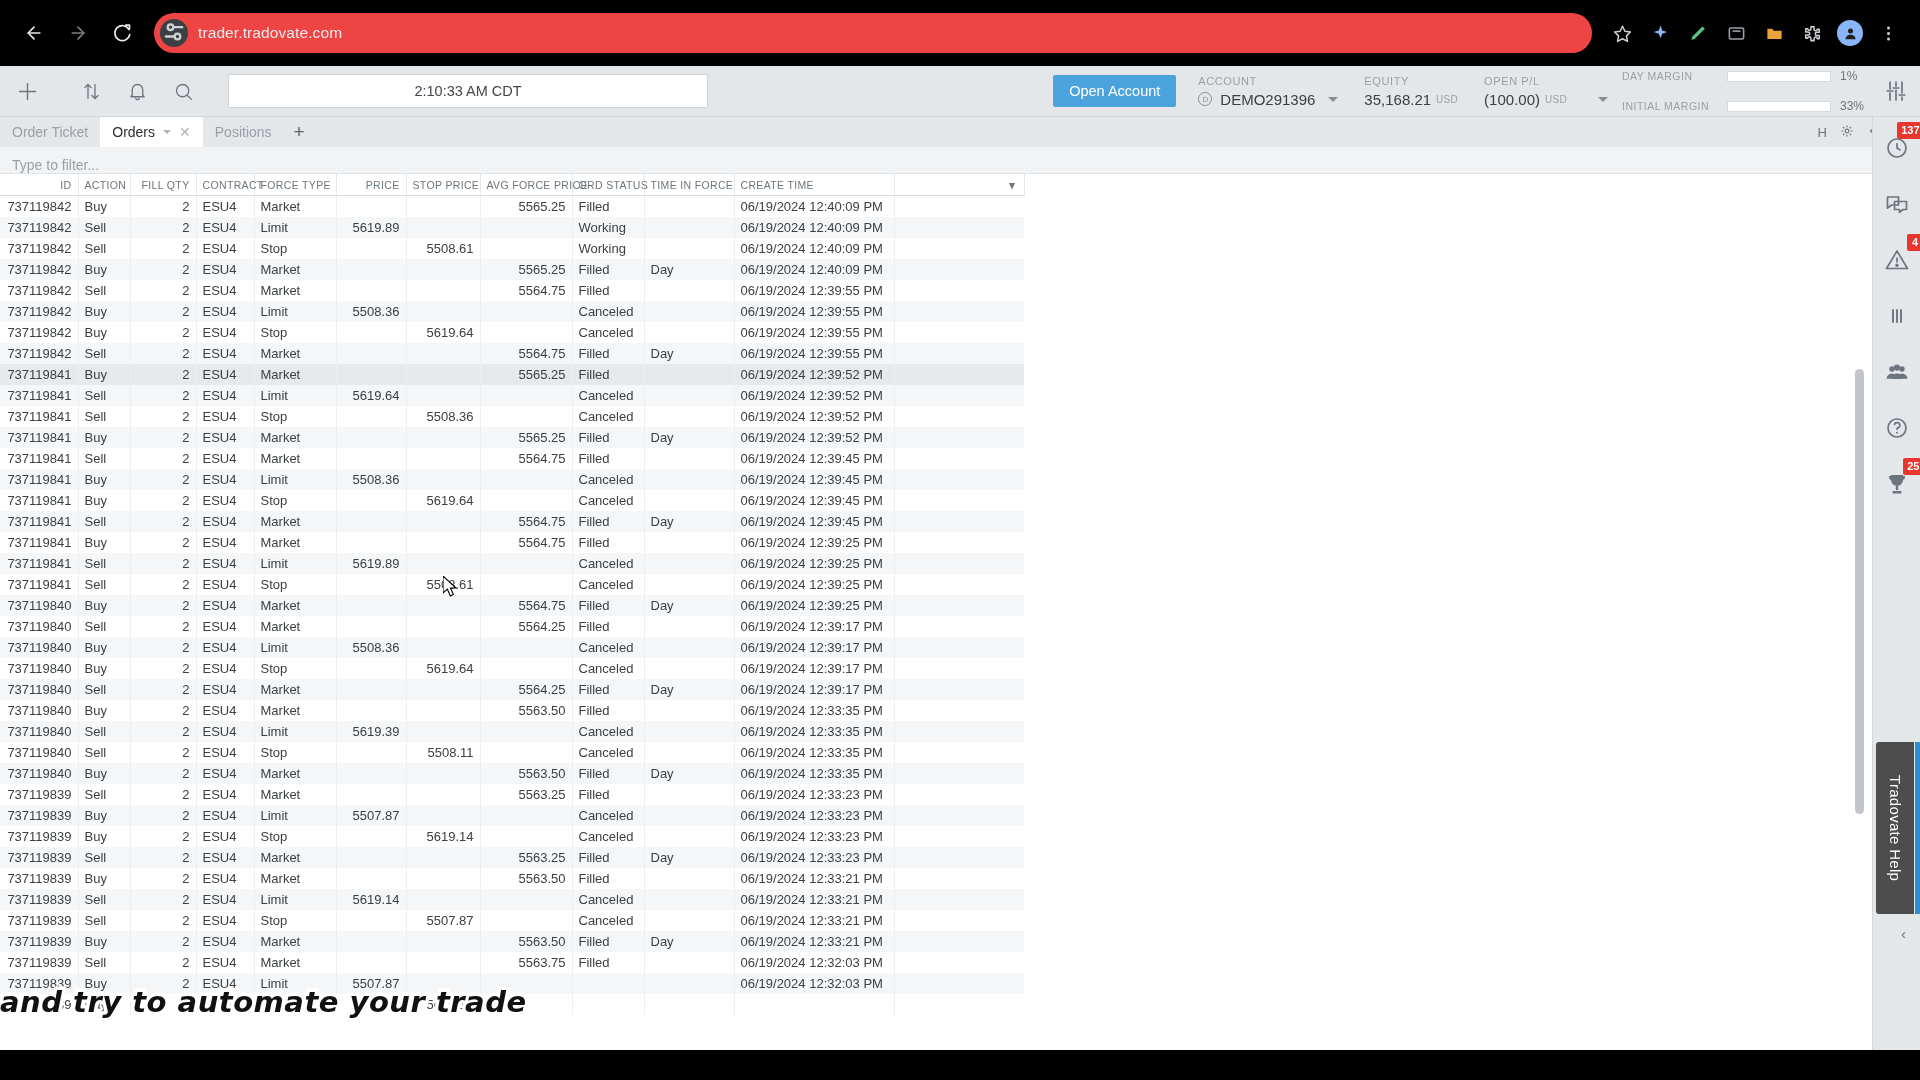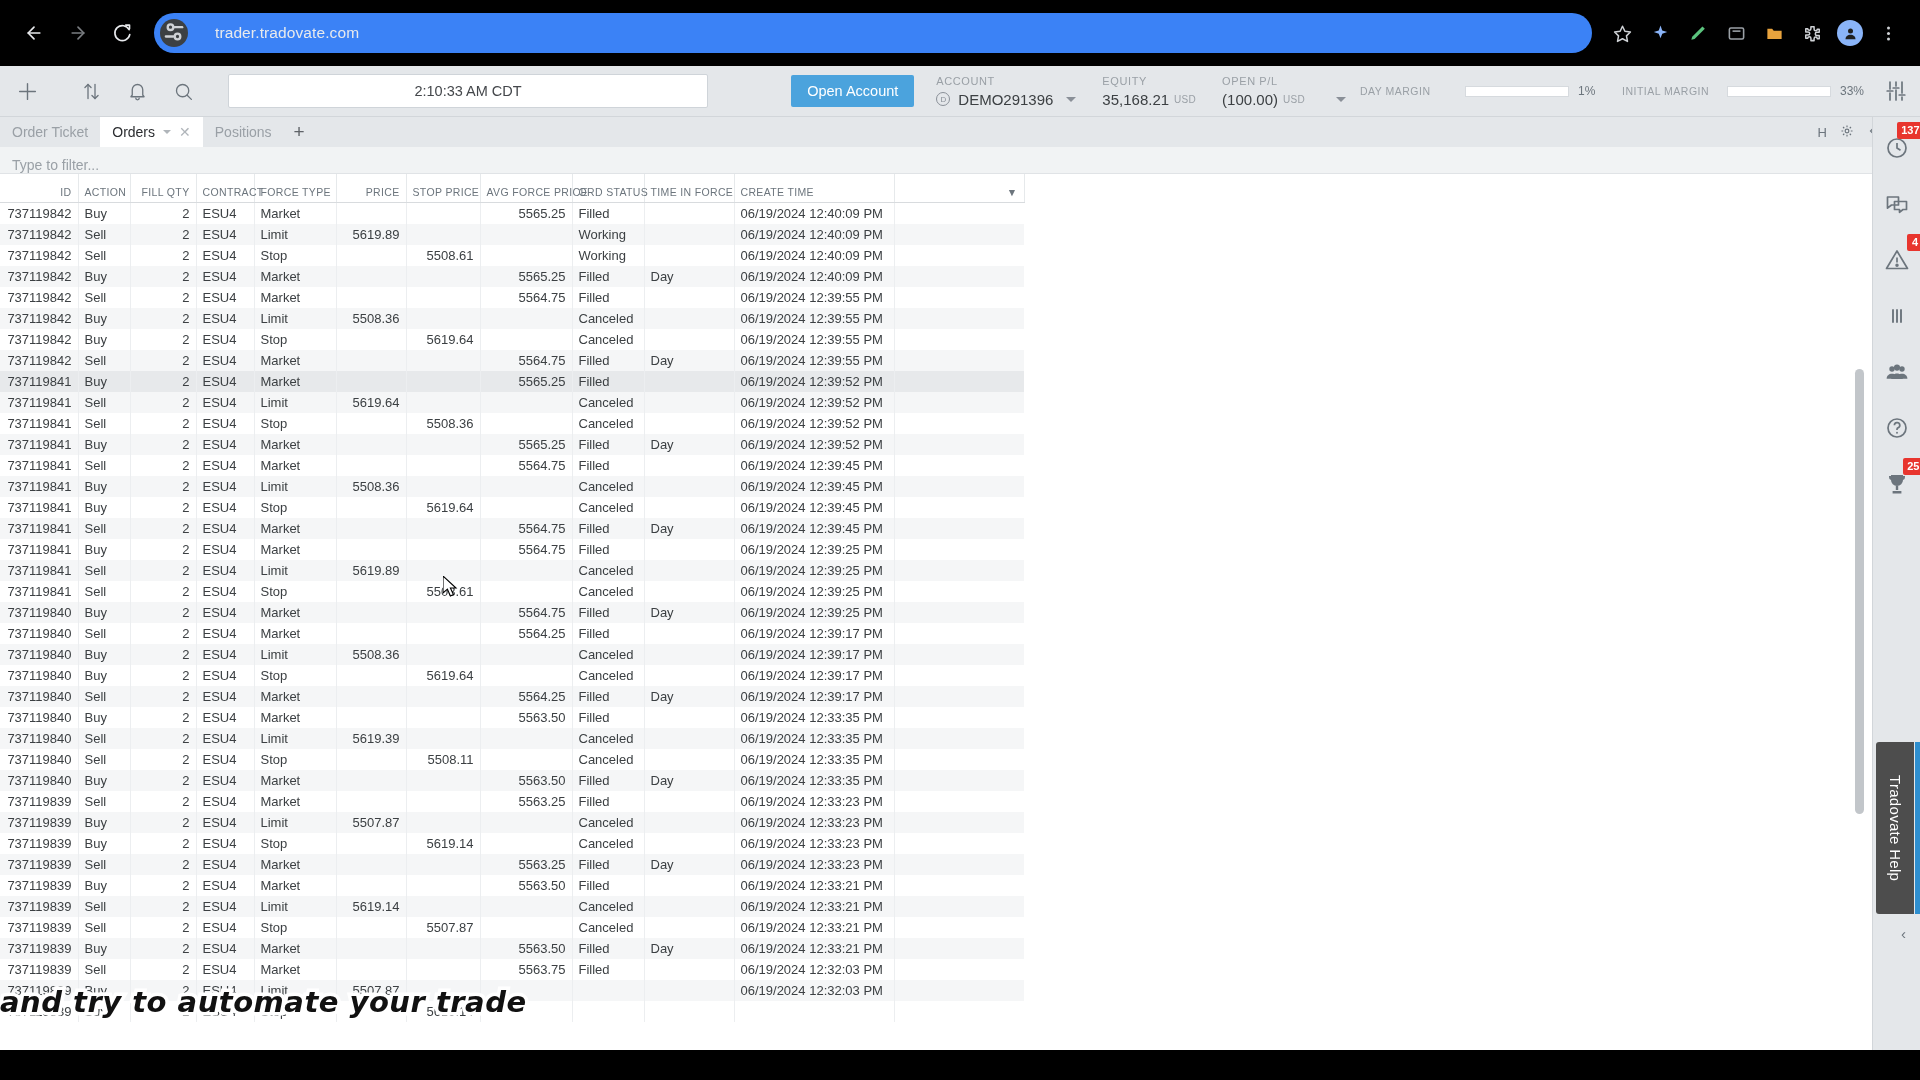--- a/index.html
+++ b/index.html
@@ -15,22 +15,22 @@
     display: flex; align-items: center; padding: 0 14px; gap: 4px;
   }
   .nav-btn {
     width: 40px; height: 40px; border-radius: 50%;
     display: flex; align-items: center; justify-content: center;
     color: #e8eaed; flex: none;
   }
   .nav-btn svg { width: 20px; height: 20px; }
   .omnibox {
     flex: 1; height: 40px; margin-left: 8px; margin-right: 8px;
-    background: #3b82f6; border-radius: 20px;
-    display: flex; align-items: center; padding: 0 6px 0 6px; gap: 27px;
+    background: #ef4444; border-radius: 20px;
+    display: flex; align-items: center; padding: 0 6px 0 6px; gap: 10px;
   }
   .omni-icon {
     width: 28px; height: 28px; border-radius: 50%;
     background: #3c4043; display:flex; align-items:center; justify-content:center;
     flex:none;
   }
   .omni-url { color: #e8eaed; font-size: 15.5px; letter-spacing: .1px; }
   .chrome-right { display: flex; align-items: center; gap: 2px; }
   .chrome-ico {
     width: 36px; height: 36px; display: flex; align-items: center; justify-content: center;
@@ -71,21 +71,21 @@
   .stat-label { font-size: 11px; color: #9aa0a6; letter-spacing: .6px; margin-bottom: 4px; }
   .stat-value { font-size: 15px; color: #3c4043; display: flex; align-items: center; gap: 5px;}
   .stat-unit { font-size: 10px; color: #9aa0a6; letter-spacing:.3px; }
   .acct-dot {
     width: 14px; height: 14px; border: 1.5px solid #8a9098; border-radius: 50%;
     display:inline-flex; align-items:center; justify-content:center;
     font-size: 8px; color: #8a9098; margin-right: 3px;
   }
   .caret { width: 0;height:0;border-left:5px solid transparent;border-right:5px solid transparent;border-top:5px solid #8a9098; margin-left: 8px;}
 
-  .margins { display: flex; flex-direction: row; gap: 16px; margin-right: 10px; align-items: center; }
+  .margins { display: flex; flex-direction: column; gap: 16px; margin-right: 10px; align-items: center; }
   .margin-row { display: flex; align-items: center; gap: 9px; }
   .margin-label { font-size: 10.5px; color: #9aa0a6; letter-spacing:.5px; width: 96px; }
   .margin-track { width: 104px; height: 11px; background: #ffffff; border:1px solid #d6dade; position: relative; }
   .margin-fill { height: 100%; background: #5cb85c; }
   .margin-pct { font-size: 12px; color: #6c757d; width: 28px; }
   .sliders-ico { color:#6c757d; display:flex; align-items:center; margin-left: 6px; margin-right: 8px;}
 
   
   .tabbar {
     height: 30px; background: #e4e7ea; display: flex; align-items: stretch;
@@ -113,21 +113,21 @@
     font-size: 14px; color: #3c4043; width: 400px;
     font-family: "Liberation Sans", sans-serif;
   }
   .filter-input::placeholder { color: #9aa0a6; }
 
   
   .table-wrap { position: relative; height: 864px; overflow: hidden; background:#fff; }
   table.orders { border-collapse: collapse; width: 1022px; table-layout: fixed; }
   table.orders th {
     font-size: 10.5px; font-weight: normal; color: #6c757d; letter-spacing: .35px;
-    padding: 12px 6px 4px 6px; border-bottom: 1px solid #d8dbde;
+    padding: 5px 6px 4px 6px; border-bottom: 1px solid #d8dbde;
     border-right: 1px solid #e6e9eb; white-space: nowrap; background:#fff;
   }
   table.orders td {
     font-size: 13px; color: #3c4043; padding: 3px 6px; height: 21px;
     border-right: 1px solid #eceef0; white-space: nowrap; line-height: 15px;
   }
   tr.alt td { background: #f5f6f7; }
   tr.hl td { background: #e7e9eb; }
   .ta-r { text-align: right; }
   .ta-l { text-align: left; }

